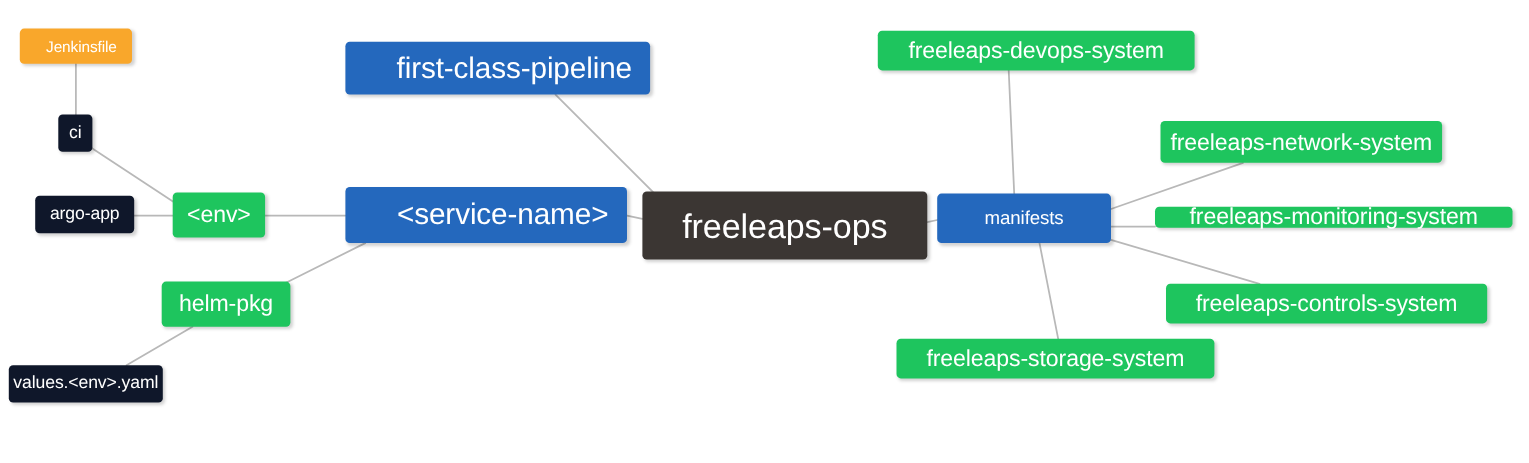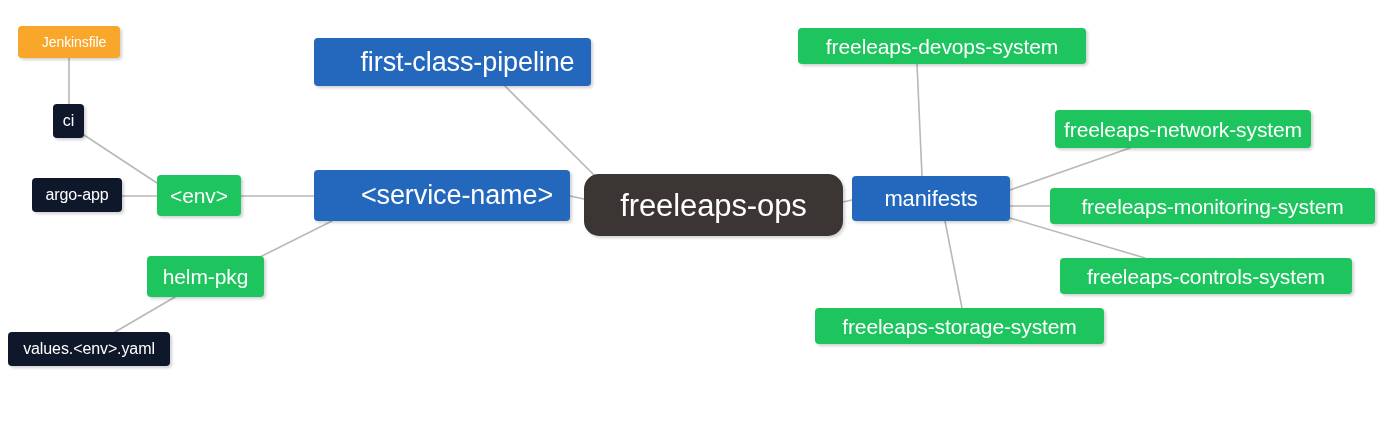--- a/index.html
+++ b/index.html
@@ -46,23 +46,23 @@
     white-space: nowrap;
   }
   
   .c-root   { background: #3b3633; }
   .c-blue   { background: #2468bd; }
   .c-green  { background: #1ec55e; }
   .c-red    { background: #0f172a; }
   .c-orange { background: #f9a72b; padding-left: 20px; }
 
   
-  .t-root  { font-size: 31px; border-radius: 15px; }
+  .t-root  { font-size: 31px; }
   .t-l1    { font-size: 27px; padding-left: 40px; }
-  .t-l1s   { font-size: 22px; }
+  .t-l1s   { font-size: 17px; }
   .t-l2    { font-size: 21px; }
   .t-l3    { font-size: 16px; }
   .t-l4    { font-size: 14px; }
 </style>
 </head>
 <body>
 
 <div id="canvas">
   <svg id="edges" viewBox="0 0 1390 421" preserveAspectRatio="none" xmlns="http://www.w3.org/2000/svg">
       <line x1="584" y1="199" x2="570" y2="196" stroke="#b8b8b8" stroke-width="1.6" stroke-linecap="round"></line>
@@ -98,33 +98,33 @@
       </div>
       <div class="node c-green t-l2" style="left: 147px; top: 256px; width: 117px; height: 41px;">
         <span class="node-label">helm-pkg</span>
       </div>
       <div class="node c-red t-l3" style="left: 53px; top: 104px; width: 31px; height: 34px;">
         <span class="node-label">ci</span>
       </div>
       <div class="node c-red t-l3" style="left: 32px; top: 178px; width: 90px; height: 34px;">
         <span class="node-label">argo-app</span>
       </div>
-      <div class="node c-red t-l3" style="left: 8px; top: 332px; width: 162px; height: 34px; justify-content: center;">
+      <div class="node c-red t-l3" style="left: 8px; top: 332px; width: 140px; height: 34px; justify-content: center;">
         <span class="node-label">values.&lt;env&gt;.yaml</span>
       </div>
       <div class="node c-orange t-l4" style="left: 18px; top: 26px; width: 102px; height: 32px;">
         <span class="node-label">Jenkinsfile</span>
       </div>
       <div class="node c-green t-l2" style="left: 798px; top: 28px; width: 288px; height: 36px;">
         <span class="node-label">freeleaps-devops-system</span>
       </div>
       <div class="node c-green t-l2" style="left: 1055px; top: 110px; width: 256px; height: 38px;">
         <span class="node-label">freeleaps-network-system</span>
       </div>
-      <div class="node c-green t-l2" style="left: 1050px; top: 188px; width: 325px; height: 36px;">
+      <div class="node c-green t-l2" style="left: 1050px; top: 188px; width: 325px; height: 19px;">
         <span class="node-label">freeleaps-monitoring-system</span>
       </div>
       <div class="node c-green t-l2" style="left: 1060px; top: 258px; width: 292px; height: 36px;">
         <span class="node-label">freeleaps-controls-system</span>
       </div>
       <div class="node c-green t-l2" style="left: 815px; top: 308px; width: 289px; height: 36px;">
         <span class="node-label">freeleaps-storage-system</span>
       </div>
     </div>
 </div>

